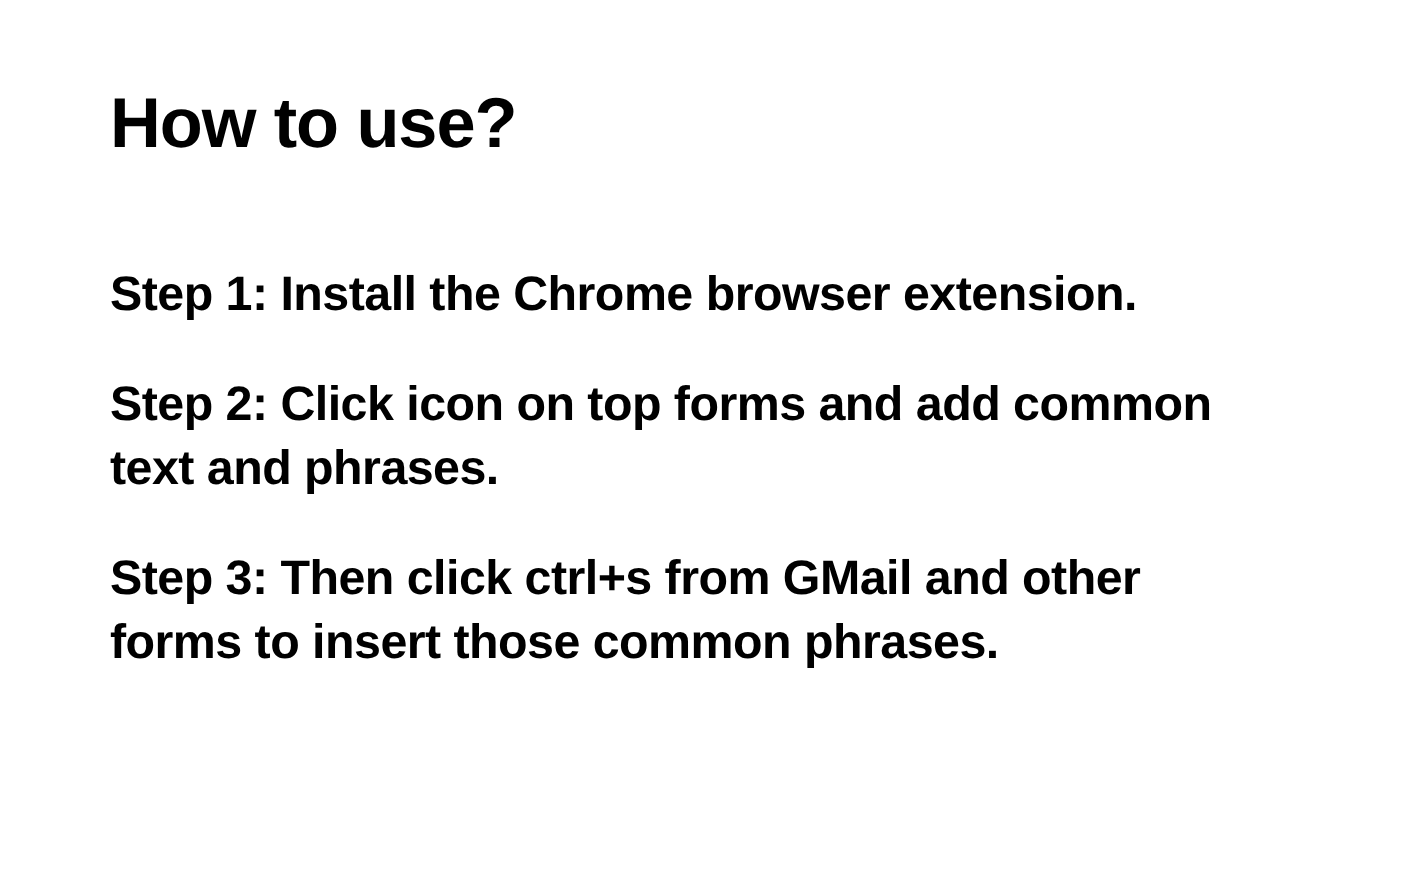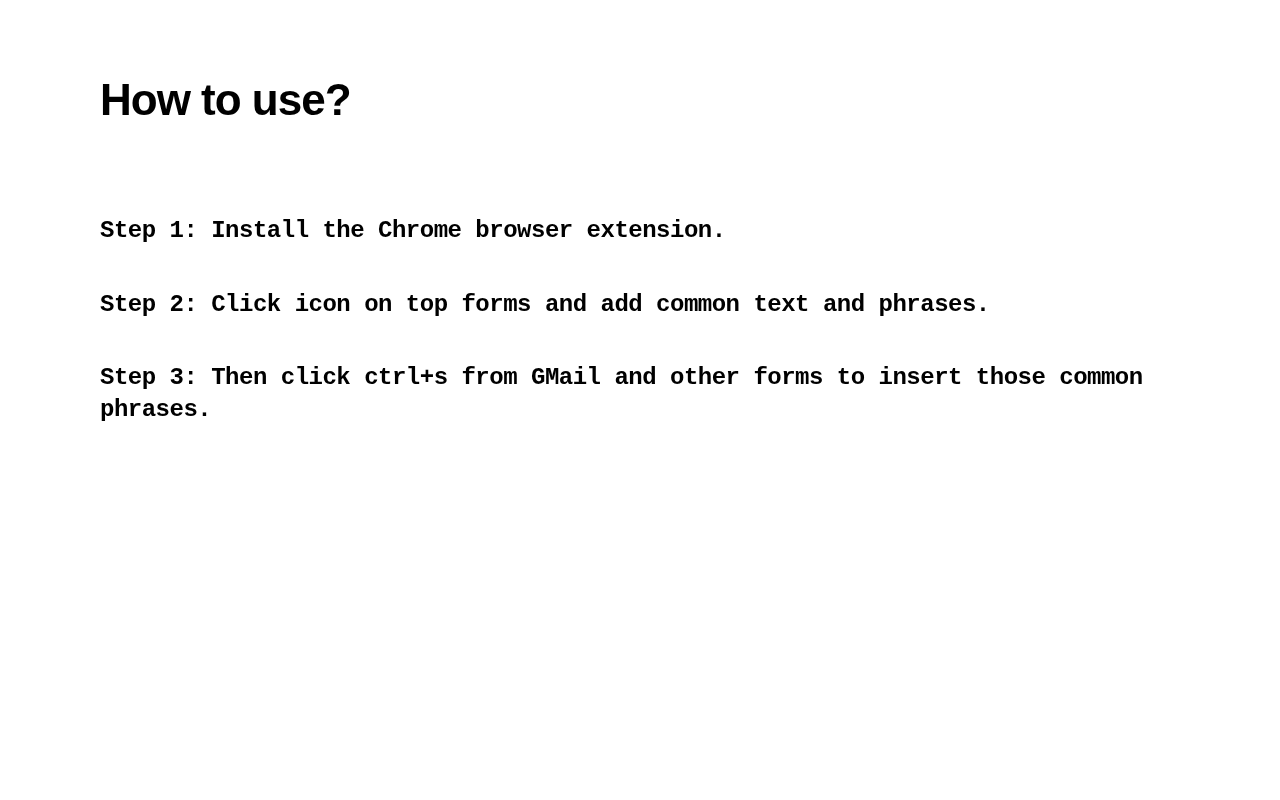--- a/index.html
+++ b/index.html
@@ -9,33 +9,32 @@
     }
     body {
       width: 1280px;
       height: 800px;
       background: #ffffff;
       font-family: -apple-system, BlinkMacSystemFont, "Segoe UI", "Helvetica Neue", Arial, sans-serif;
       padding: 75px 100px 0 100px;
       color: #000000;
     }
     .title {
-      font-size: 44px;
+      font-size: 64px;
       font-weight: 900;
       letter-spacing: -1px;
       margin-bottom: 90px;
     }
     .step {
-      font-size: 24px;
+      font-size: 44px;
       font-weight: 700;
       line-height: 1.32;
       letter-spacing: -0.5px;
       margin-bottom: 42px;
       max-width: 1060px;
-      font-family: Liberation Mono, monospace;
     }
     .step:last-child {
       margin-bottom: 0;
       margin-top: 20px;
     }
   </style>
 </head>
 <body>
 
 <h1 class="title">How to use?</h1>

